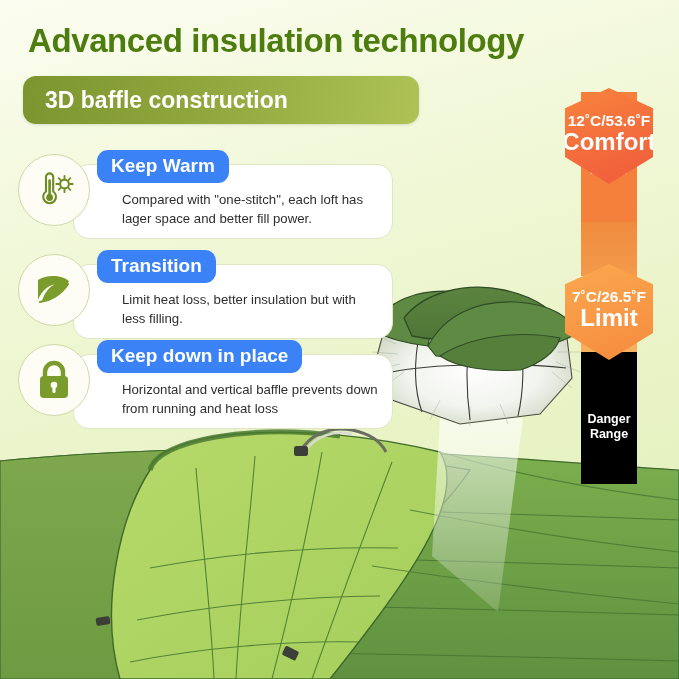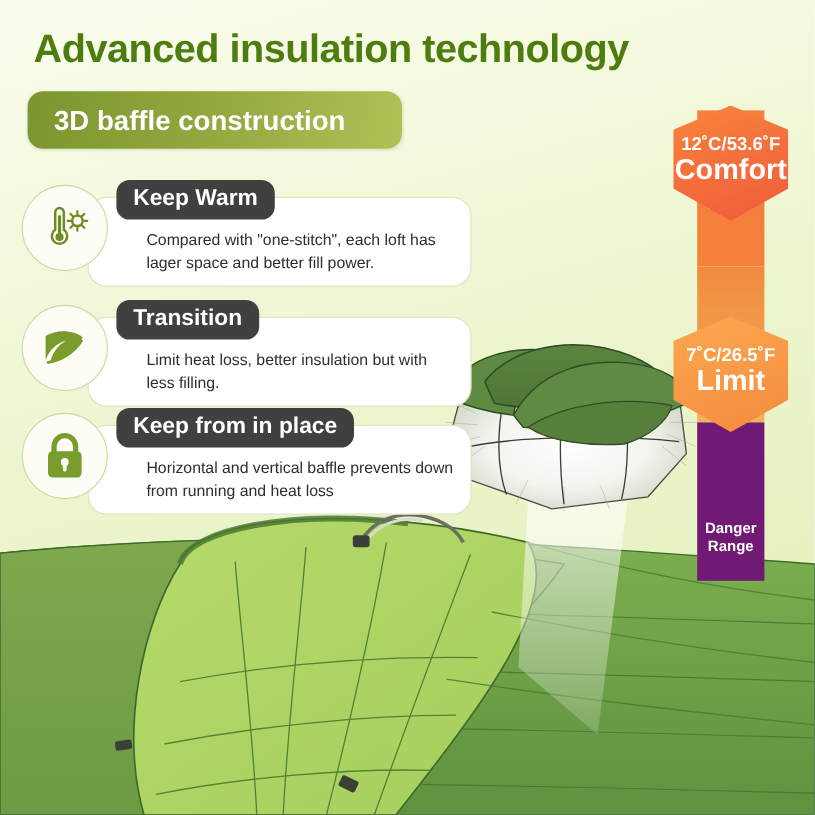--- a/index.html
+++ b/index.html
@@ -13,41 +13,41 @@
   
   .title {
     position:absolute; left:28px; top:22px; width:630px;
     font-size:33px; font-weight:bold; color:#4d7c0f;
     letter-spacing:-0.4px; white-space:nowrap;
   }
 
   
   .pill {
     position:absolute; left:23px; top:76px;
-    width:312px; height:48px; border-radius:13px;
+    width:396px; height:48px; border-radius:13px;
     background:linear-gradient(100deg,#7d952f 0%,#90a73d 45%,#aec256 100%);
     display:flex; align-items:center; padding-left:22px;
     color:#ffffff; font-size:23px; font-weight:bold;
     box-shadow:0 1px 3px rgba(0,0,0,.12);
   }
 
   
   .card { position:absolute; left:18px; }
   .card-body {
     position:absolute; left:55px; top:16px;
     width:320px; background:#ffffff;
     border:1px solid #dfe6c3; border-radius:16px;
     padding:26px 14px 10px 48px; min-height:62px;
   }
   .card-body p {
     font-size:13.2px; color:#2e2e2e; line-height:1.42; font-weight:500;
   }
   .card-tag {
     position:absolute; left:79px; top:2px; z-index:3;
-    background:#404040; color:#fff; font-size:19px; font-weight:bold;
+    background:#3b82f6; color:#fff; font-size:19px; font-weight:bold;
     padding:5px 14px 6px 14px; border-radius:11px; white-space:nowrap;
   }
   .icon-circle {
     position:absolute; left:0; top:6px; width:72px; height:72px;
     border-radius:50%; background:#fdfdf5;
     border:1.4px solid #cfd9a8; z-index:4;
     display:flex; align-items:center; justify-content:center;
   }
   #card1 { top:148px; }
   #card2 { top:248px; }
@@ -60,31 +60,31 @@
     height:130px; background:#f5803c;
     display:flex; flex-direction:column; align-items:center;
     justify-content:flex-start; padding-top:56px;
   }
   .bar-transition {
     height:130px; background:linear-gradient(180deg,#f08b3e 0%,#f6b05e 100%);
     display:flex; flex-direction:column; align-items:center;
     justify-content:flex-start; padding-top:52px;
   }
   .bar-danger {
-    height:132px; background:#701a75;
-    display:flex; flex-direction:column; align-items:center;
-    justify-content:center; padding-top:60px;
+    height:132px; background:#000000;
+    display:flex; flex-direction:column; align-items:center;
+    justify-content:flex-start; padding-top:60px;
   }
   .bar-label {
     color:#ffffff; font-size:12.5px; font-weight:bold;
     text-align:center; line-height:1.18; width:86px;
   }
   .hex {
     position:absolute; left:50%; transform:translateX(-50%);
-    width:96px; height:96px; z-index:5;
+    width:88px; height:96px; z-index:5;
     clip-path:polygon(50% 0%,100% 21%,100% 72%,50% 100%,0 72%,0 21%);
     display:flex; flex-direction:column; align-items:center;
     justify-content:center; color:#fff; text-align:center;
     padding-bottom:6px;
   }
   .hex .deg { font-size:15.5px; font-weight:bold; line-height:1.1; }
   .hex .lvl { font-size:24px; font-weight:bold; line-height:1.08; }
   .hex-comfort { top:-4px;  background:linear-gradient(160deg,#f8843c 0%,#f05a3c 100%); }
   .hex-limit   { top:172px; background:linear-gradient(160deg,#fba84f 0%,#f58b3e 100%); }
   .hex-extreme { top:330px; background:linear-gradient(165deg,#5fc0ef 0%,#3869d8 100%); }
@@ -239,21 +239,21 @@
                C16,18 10,24 7,32 Z" fill="#7a9c2c"></path>
       <path d="M9,34 C18,33 30,27 37,16" fill="none" stroke="#7a9c2c" stroke-width="2.2" stroke-linecap="round"></path>
     </svg>
   </div>
 </div>
 
 <div class="card" id="card3">
   <div class="card-body">
     <p>Horizontal and vertical baffle prevents down from running and heat loss</p>
   </div>
-  <div class="card-tag">Keep from in place</div>
+  <div class="card-tag">Keep down in place</div>
   <div class="icon-circle">
     <svg width="42" height="46" viewBox="0 0 42 46">
       <path d="M12,20 v-5 a9,9 0 0 1 18,0 v5" fill="none" stroke="#7a9c2c" stroke-width="4.4"></path>
       <rect x="7" y="19" width="28" height="22" rx="4" fill="#7a9c2c"></rect>
       <circle cx="21" cy="28" r="3.3" fill="#fdfdf5"></circle>
       <rect x="19.4" y="29" width="3.2" height="7" rx="1.5" fill="#fdfdf5"></rect>
     </svg>
   </div>
 </div>
 

